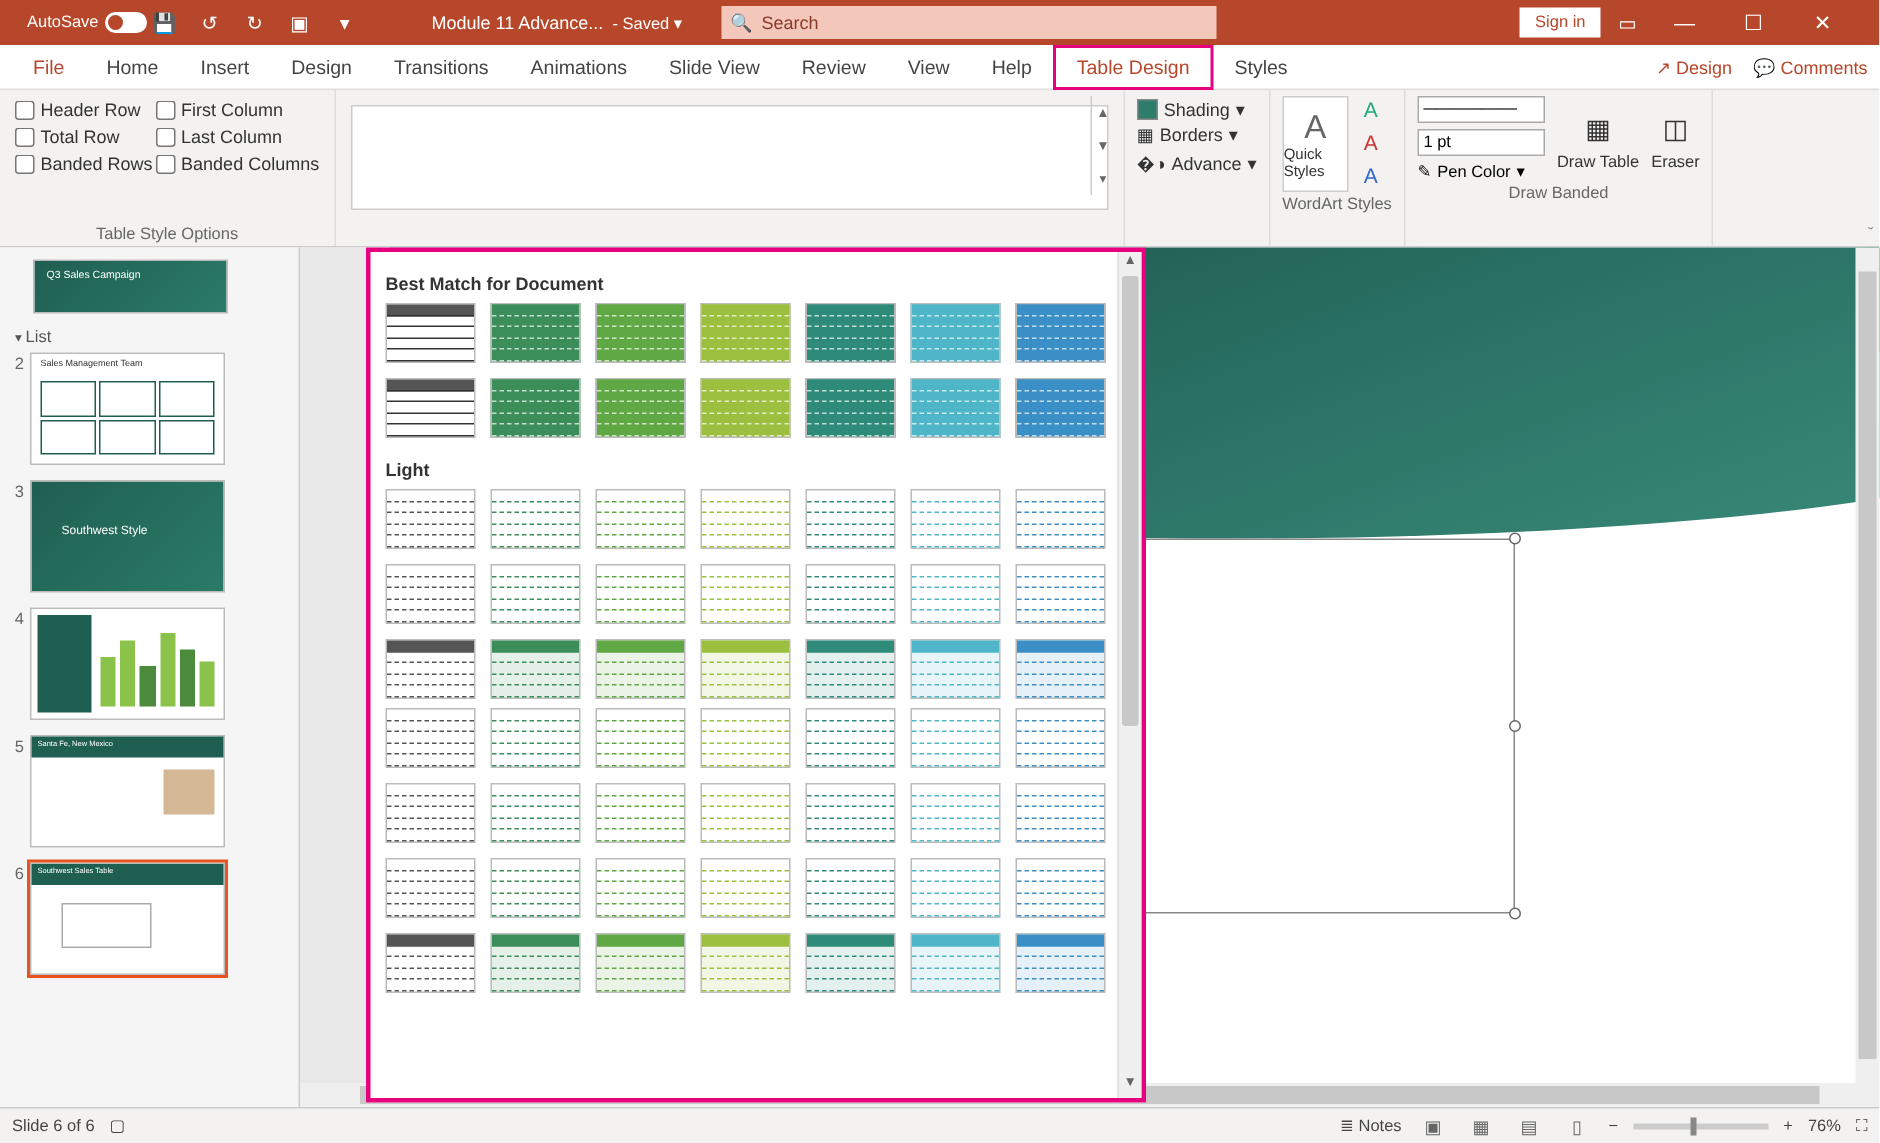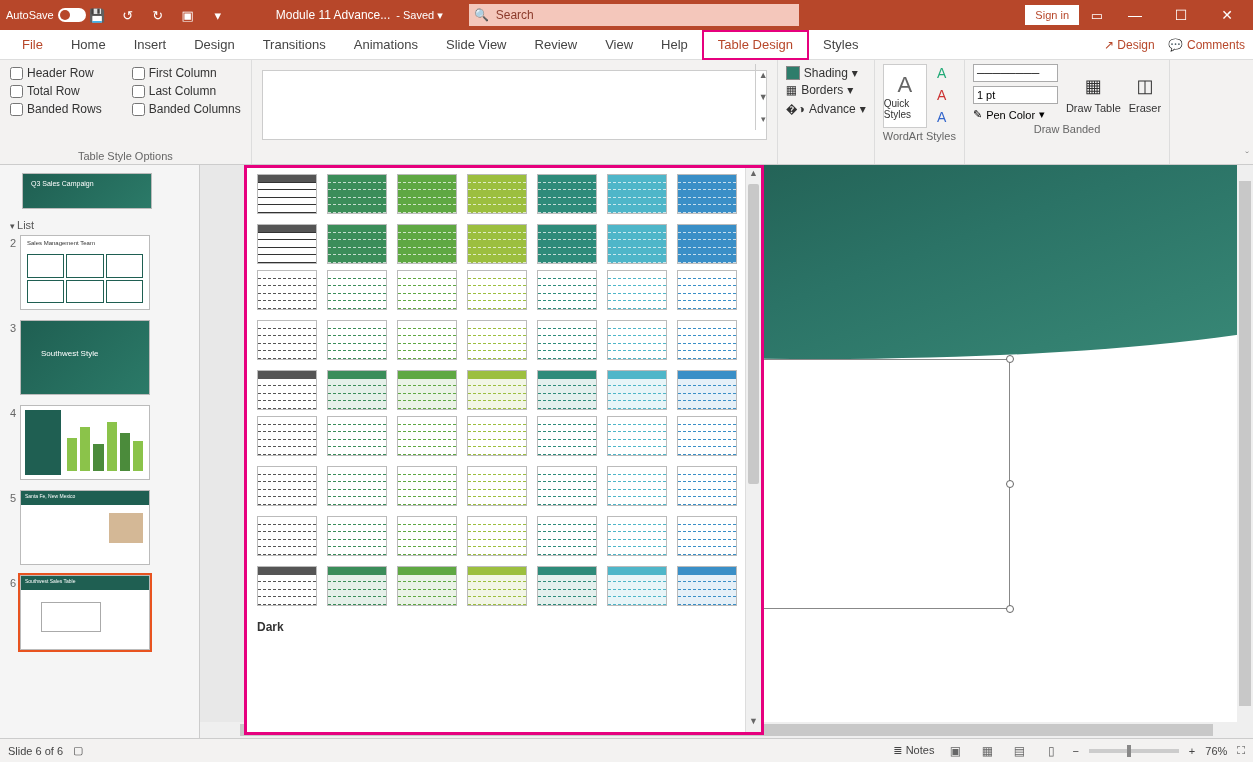--- a/index.html
+++ b/index.html
@@ -1,19 +1,19 @@
 <!DOCTYPE html>
 <html><head>
 <meta charset="utf-8">
 <style>
 * { box-sizing: border-box; margin: 0; padding: 0; font-family: "Segoe UI", Tahoma, sans-serif; }
 body { width: 1253px; height: 762px; overflow: hidden; background: #fff; font-size: 12px; }
 
 
-.titlebar { height: 30px; background: #b7472a; color: #fff; display: flex; align-items: center; padding: 0 6px; gap: 6px; }
+.titlebar { height: 30px; background: #b7472a; color: #fff; display: flex; align-items: center; padding: 0 18px; gap: 6px; }
 .titlebar .autosave { display: flex; align-items: center; gap: 4px; font-size: 11px; }
 .titlebar .toggle { width: 28px; height: 14px; border-radius: 7px; background: #fff; position: relative; }
 .titlebar .toggle::after { content:""; position:absolute; left:2px; top:2px; width:10px; height:10px; border-radius:50%; background:#b7472a; }
 .titlebar .tb-icon { width: 24px; height: 24px; display:flex; align-items:center; justify-content:center; color:#fff; font-size:13px; }
 .titlebar .docname { margin-left: 40px; font-size: 12px; }
 .titlebar .saved { font-size: 11px; }
 .titlebar .search { margin-left: 20px; flex: 0 0 330px; height: 22px; background: #f4c7bb; display:flex; align-items:center; padding:0 6px; color:#8b3a2a; font-size:12px; gap:6px;}
 .titlebar .spacer { flex: 1; }
 .titlebar .signin { background:#fff; color:#b7472a; height:20px; padding:0 10px; font-size:11px; display:flex; align-items:center; }
 .titlebar .winbtn { width:40px; text-align:center; font-size:14px; }
@@ -22,21 +22,21 @@
 .ribbon-tabs { height: 30px; background:#fff; border-bottom:1px solid #ddd; display:flex; align-items:center; padding:0 8px; font-size:13px; color:#444; gap:0; }
 .ribbon-tabs .tab { padding: 0 14px; height:30px; display:flex; align-items:center; cursor:pointer; }
 .ribbon-tabs .tab.file { color:#b7472a; font-weight:500; }
 .ribbon-tabs .tab.active { border:2px solid #e6007e; background:#fff; color:#b7472a; font-weight:500; }
 .ribbon-tabs .right { margin-left:auto; display:flex; gap:14px; color:#b7472a; font-size:12px; }
 
 
 .ribbon { height: 105px; background:#f3f2f1; border-bottom:1px solid #ccc; display:flex; align-items:stretch; position:relative; }
 .ribbon .group { padding:6px 10px 2px; border-right:1px solid #ddd; display:flex; flex-direction:column; justify-content:space-between; }
 .group-label { text-align:center; font-size:11px; color:#666; padding-top:2px; }
-.tso { display:grid; grid-template-columns:auto auto; gap:4px 30px; font-size:12px; color:#333; }
+.tso { display:grid; grid-template-columns:auto auto; gap:4px 2px; font-size:12px; color:#333; }
 .tso label { display:flex; align-items:center; gap:4px; white-space:nowrap; }
 .tso input { width:13px; height:13px; }
 
 .styles-group { flex:0 0 515px; position:relative; }
 .styles-preview { width:505px; height:70px; border:1px solid #ccc; background:#fff; margin:4px 0; }
 .styles-preview .dd-btn { position:absolute; right:6px; top:4px; width:16px; height:66px; border-left:1px solid #ccc; display:flex; flex-direction:column; }
 .styles-preview .dd-btn span { flex:1; display:flex; align-items:center; justify-content:center; font-size:9px; color:#666; }
 
 .shading-group { display:flex; flex-direction:column; gap:3px; font-size:12px; color:#333; padding:6px 8px; border-right:1px solid #ddd; }
 .shading-group .row { display:flex; align-items:center; gap:4px; }
@@ -307,20 +307,21 @@
     <div class="hscroll">
         <div class="hs-track">
           <div class="hs-thumb"></div>
         </div>
       </div>
   </div>
 </div>
 
 <div class="gallery">
   <div class="gallery-inner">
+    <div class="section-title">Best Match for Document</div>
     <div class="style-grid" id="grid-best">
         <div class="style-item hdr" style="background: rgb(255, 255, 255);">
           <div class="r" style="background: rgb(85, 85, 85); border-bottom: 1px solid rgb(51, 51, 51);"></div>
           <div class="r" style="border-bottom: 1px solid rgb(51, 51, 51);"></div>
           <div class="r" style="border-bottom: 1px solid rgb(51, 51, 51);"></div>
           <div class="r" style="border-bottom: 1px solid rgb(51, 51, 51);"></div>
           <div class="r" style="border-bottom: 1px solid rgb(51, 51, 51);"></div>
         </div>
         <div class="style-item hdr" style="background: rgb(59, 141, 90);">
           <div class="r" style="background: rgb(59, 141, 90); border-bottom: 1px dashed rgba(255, 255, 255, 0.7);"></div>
@@ -407,20 +408,21 @@
           <div class="r" style="border-bottom: 1px dashed rgba(255, 255, 255, 0.7);"></div>
         </div>
         <div class="style-item hdr" style="background: rgb(58, 143, 199);">
           <div class="r" style="background: rgb(58, 143, 199); border-bottom: 1px dashed rgba(255, 255, 255, 0.7);"></div>
           <div class="r" style="border-bottom: 1px dashed rgba(255, 255, 255, 0.7);"></div>
           <div class="r" style="border-bottom: 1px dashed rgba(255, 255, 255, 0.7);"></div>
           <div class="r" style="border-bottom: 1px dashed rgba(255, 255, 255, 0.7);"></div>
           <div class="r" style="border-bottom: 1px dashed rgba(255, 255, 255, 0.7);"></div>
         </div>
       </div>
+    <div class="section-title">Light</div>
     <div class="style-grid" id="grid-light">
         <div class="style-item">
           <div class="r" style="border-bottom: 1px dashed rgb(85, 85, 85);"></div>
           <div class="r" style="border-bottom: 1px dashed rgb(85, 85, 85);"></div>
           <div class="r" style="border-bottom: 1px dashed rgb(85, 85, 85);"></div>
           <div class="r" style="border-bottom: 1px dashed rgb(85, 85, 85);"></div>
           <div class="r" style="border-bottom: 1px dashed rgb(85, 85, 85);"></div>
         </div>
         <div class="style-item">
           <div class="r" style="border-bottom: 1px dashed rgb(59, 141, 90);"></div>
@@ -754,21 +756,20 @@
           <div class="r" style="border-bottom: 1px dashed rgb(79, 182, 201);"></div>
         </div>
         <div class="style-item hdr" style="background: rgba(58, 143, 199, 0.133);">
           <div class="r" style="background: rgb(58, 143, 199); border-bottom: 1px solid rgb(58, 143, 199);"></div>
           <div class="r" style="border-bottom: 1px dashed rgb(58, 143, 199);"></div>
           <div class="r" style="border-bottom: 1px dashed rgb(58, 143, 199);"></div>
           <div class="r" style="border-bottom: 1px dashed rgb(58, 143, 199);"></div>
           <div class="r" style="border-bottom: 1px dashed rgb(58, 143, 199);"></div>
         </div>
       </div>
-    <div class="section-title">Dark</div>
   </div>
   <div class="gallery-scrollbar">
     <div class="sb-btn">▲</div>
     <div class="sb-track">
         <div class="sb-thumb"></div>
       </div>
     <div class="sb-btn">▼</div>
   </div>
 </div>
 

